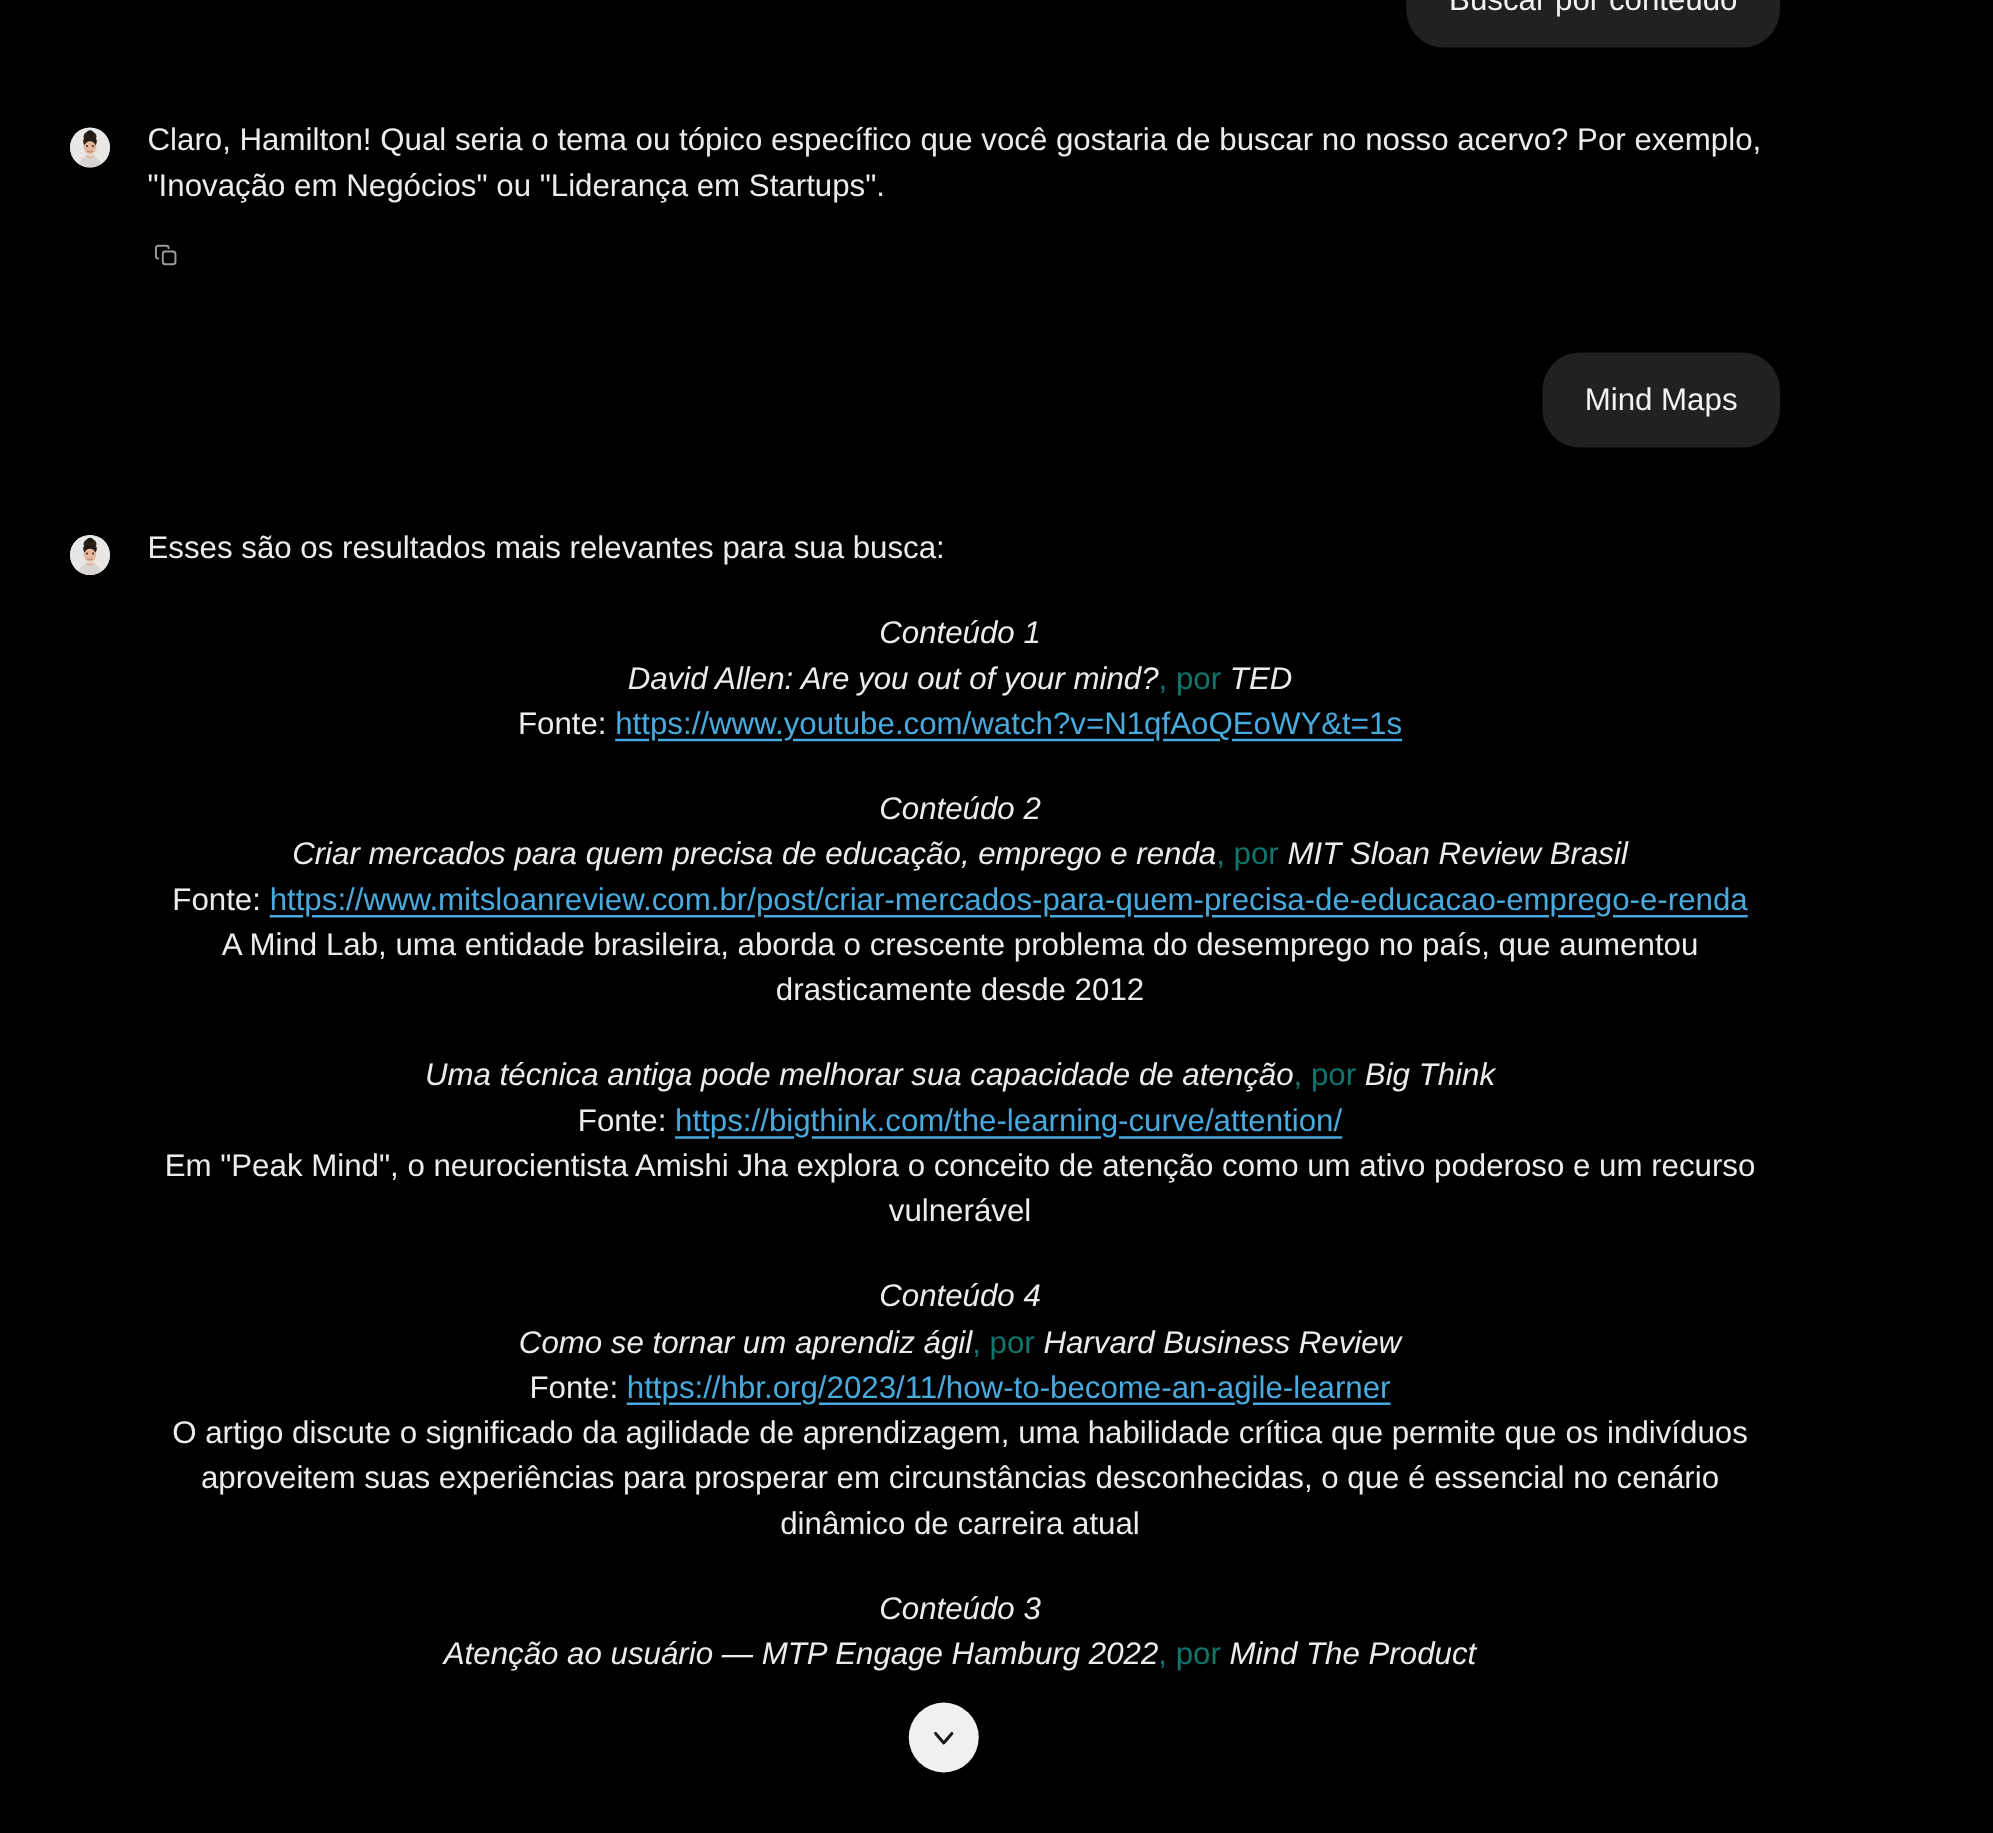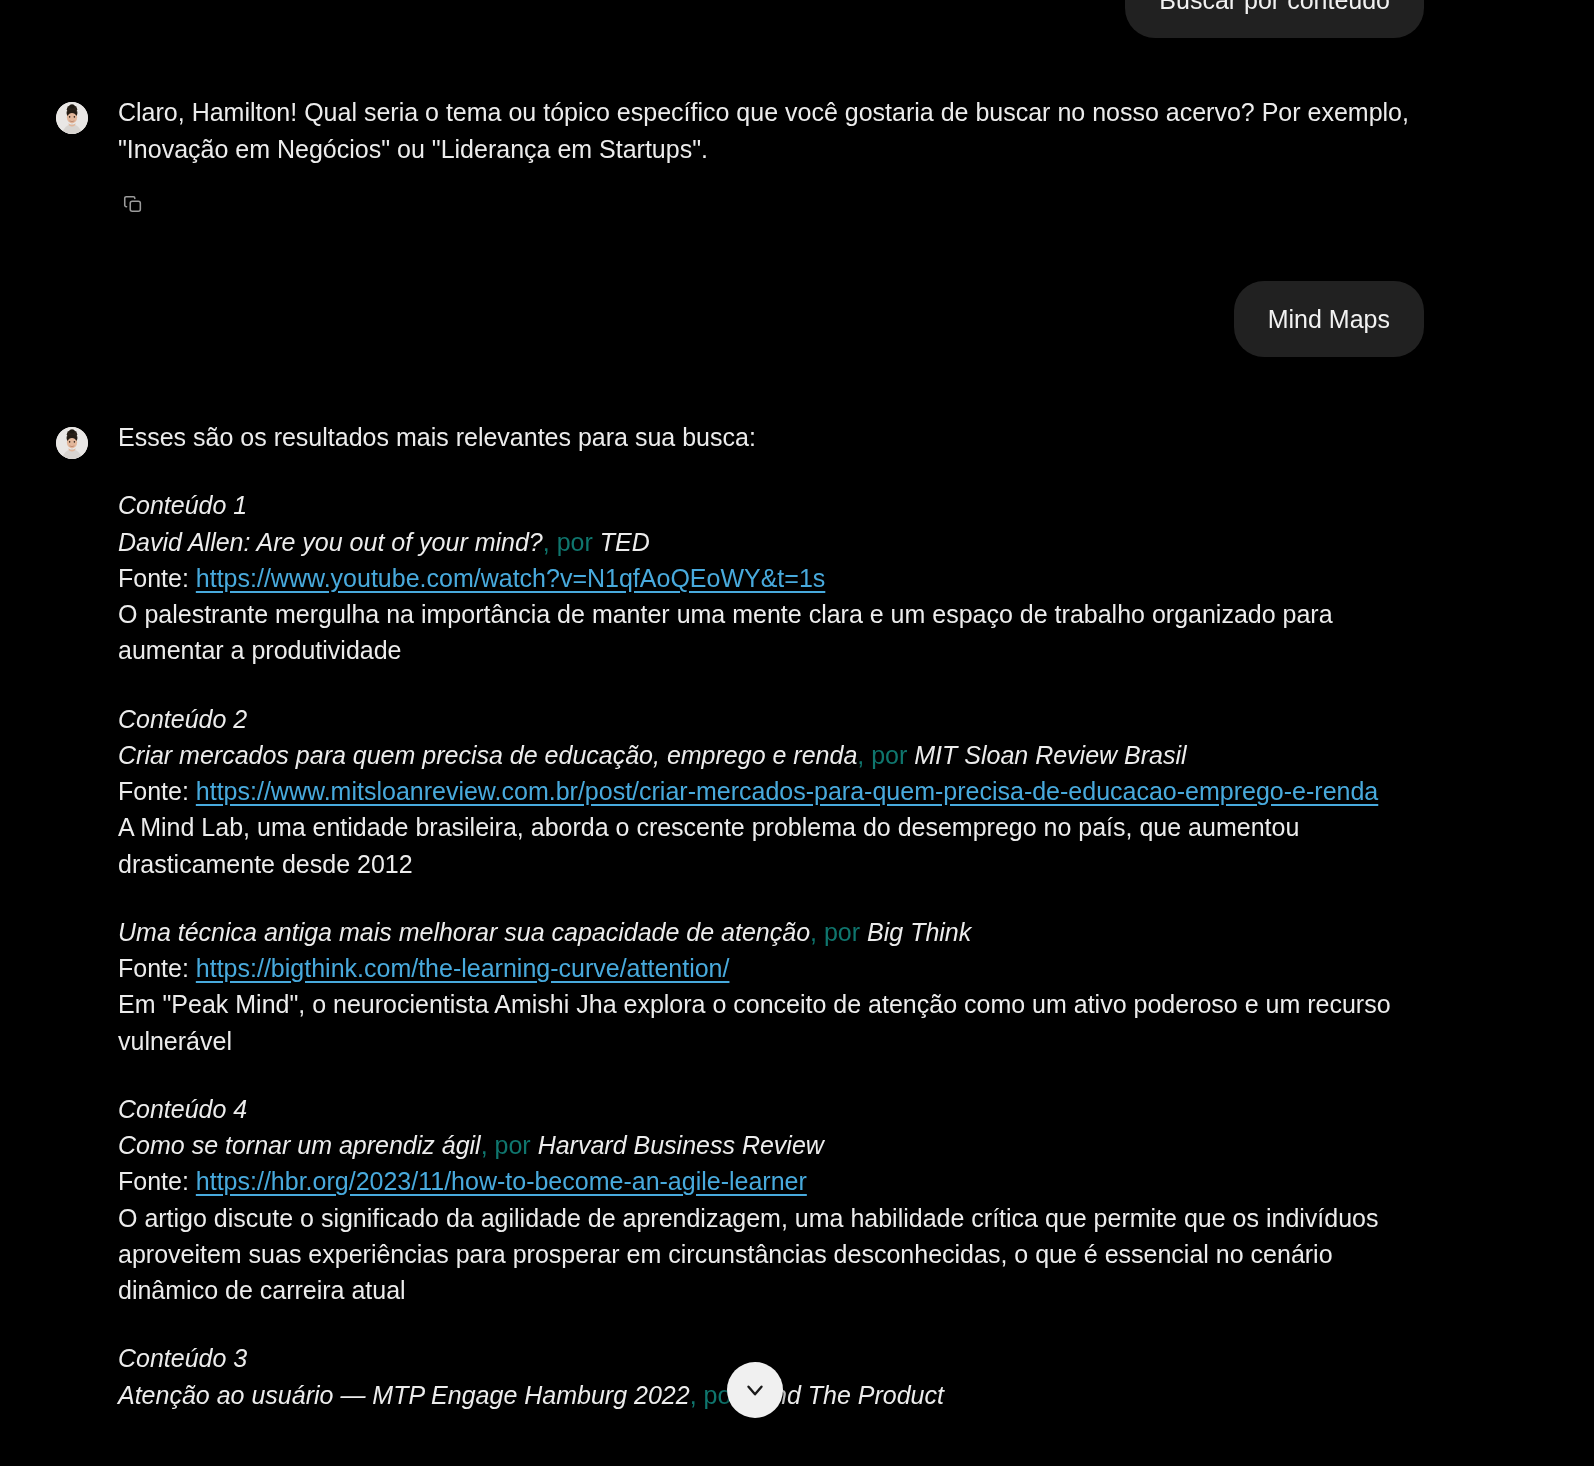--- a/index.html
+++ b/index.html
@@ -98,21 +98,21 @@
     height: 30px;
     background: transparent;
     border: none;
     cursor: pointer;
     padding: 0;
   }
   .copy-btn svg { display: block; }
 
   
   .result-block { margin-top: 32px; }
-  .result-block .line { display: block; }
+  .result-block .line { display: block; text-align: center; }
   .r-label { font-style: italic; color: #ececec; }
   .r-title { font-style: italic; color: #ececec; }
   .r-por   { font-style: normal; color: #0f766e; }
   .r-source{ font-style: italic; color: #ececec; }
   .r-fonte-label { color: #ececec; }
   .r-link {
     color: #48aadd;
     text-decoration: underline;
     text-underline-offset: 4px;
     word-break: break-all;
@@ -226,38 +226,37 @@
 
         <div class="result-block">
           <span class="line r-label">Conteúdo 1</span>
           <span class="line">
             <span class="r-title">David Allen: Are you out of your mind?</span><span class="r-por">, por </span><span class="r-source">TED</span>
           </span>
           <span class="line">
             <span class="r-fonte-label">Fonte:</span>
             <a class="r-link" href="#">https://www.youtube.com/watch?v=N1qfAoQEoWY&amp;t=1s</a>
           </span>
-          <span class="line r-desc">O palestrante mergulha na importância de manter uma mente clara e um espaço de trabalho organizado para aumentar a produtividade</span>
         </div>
 
         <div class="result-block">
           <span class="line r-label">Conteúdo 2</span>
           <span class="line">
             <span class="r-title">Criar mercados para quem precisa de educação, emprego e renda</span><span class="r-por">, por </span><span class="r-source">MIT Sloan Review Brasil</span>
           </span>
           <span class="line">
             <span class="r-fonte-label">Fonte:</span>
             <a class="r-link" href="#">https://www.mitsloanreview.com.br/post/criar-mercados-para-quem-precisa-de-educacao-emprego-e-renda</a>
           </span>
           <span class="line r-desc">A Mind Lab, uma entidade brasileira, aborda o crescente problema do desemprego no país, que aumentou drasticamente desde 2012</span>
         </div>
 
         <div class="result-block">
           <span class="line">
-            <span class="r-title">Uma técnica antiga mais melhorar sua capacidade de atenção</span><span class="r-por">, por </span><span class="r-source">Big Think</span>
+            <span class="r-title">Uma técnica antiga pode melhorar sua capacidade de atenção</span><span class="r-por">, por </span><span class="r-source">Big Think</span>
           </span>
           <span class="line">
             <span class="r-fonte-label">Fonte:</span>
             <a class="r-link" href="#">https://bigthink.com/the-learning-curve/attention/</a>
           </span>
           <span class="line r-desc">Em "Peak Mind", o neurocientista Amishi Jha explora o conceito de atenção como um ativo poderoso e um recurso vulnerável</span>
         </div>
 
         <div class="result-block">
           <span class="line r-label">Conteúdo 4</span>

